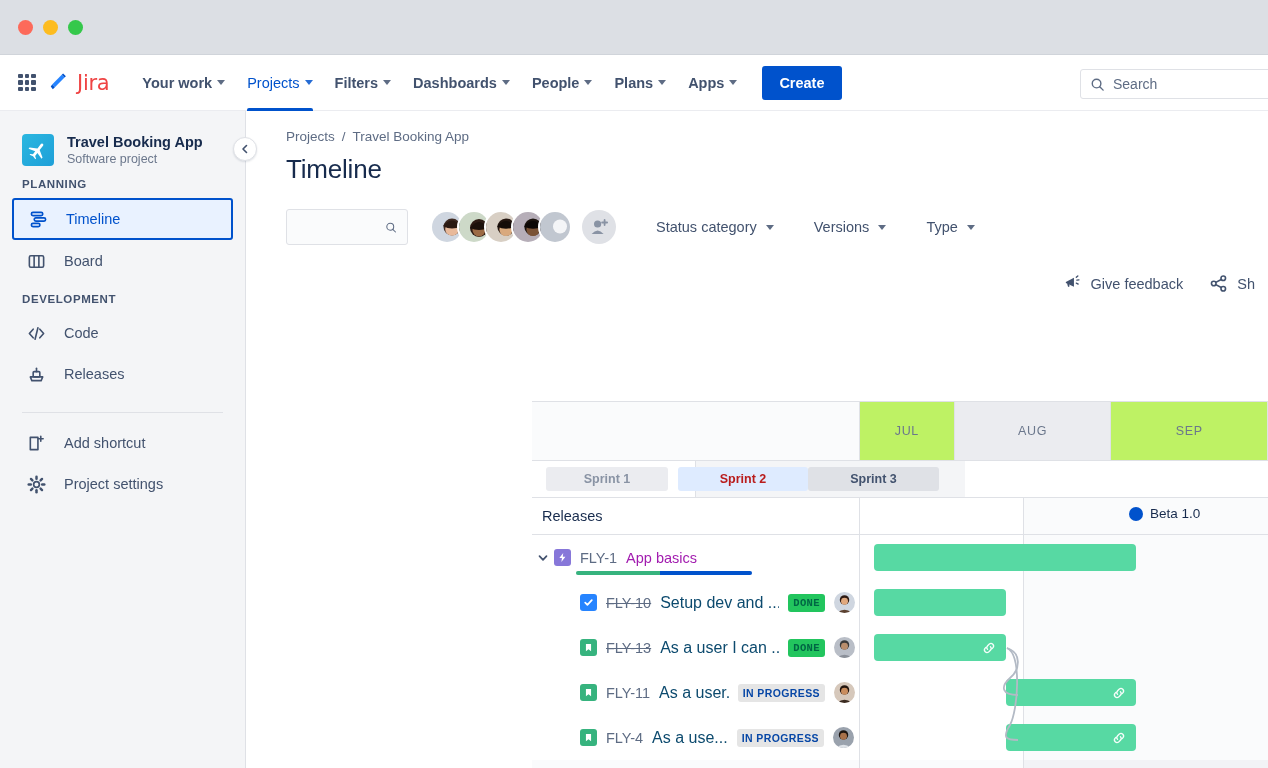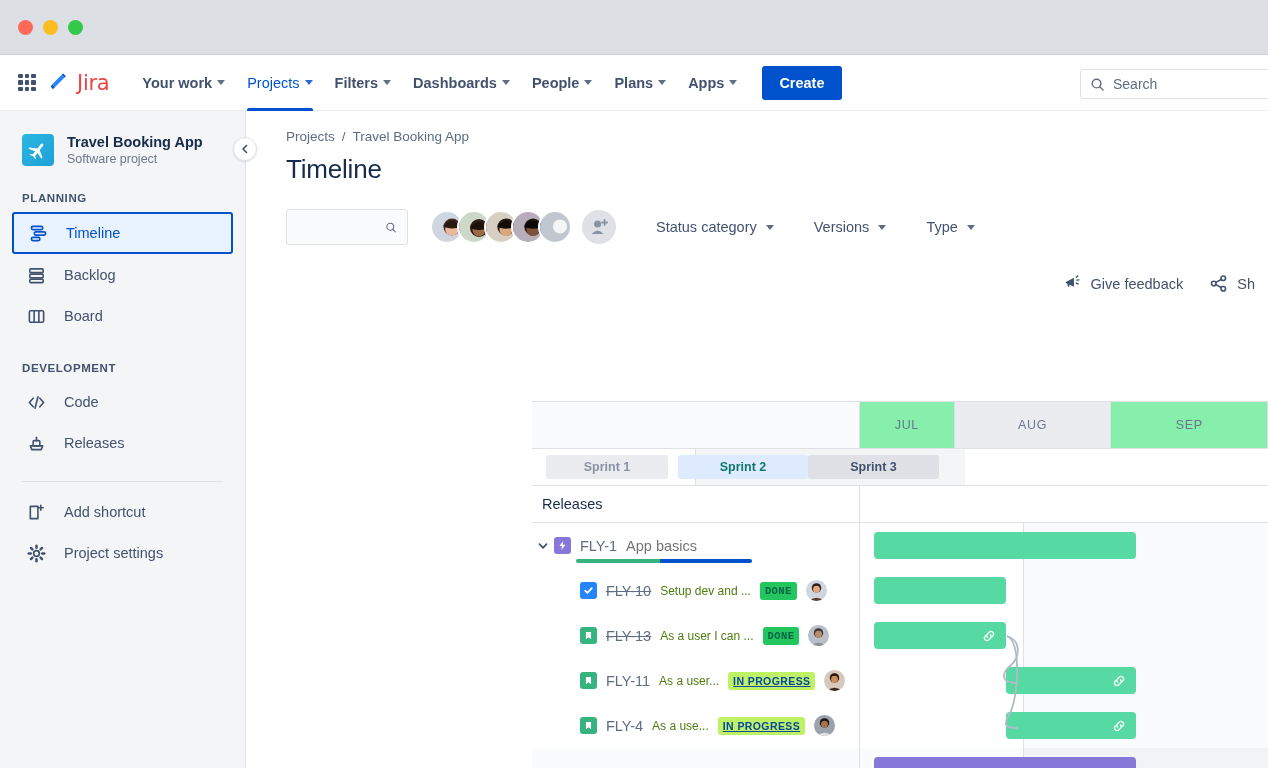--- a/index.html
+++ b/index.html
@@ -83,21 +83,21 @@
   .proj-name { font-size: 14.5px; font-weight: 700; color: #172b4d; line-height: 1.25; }
   .proj-sub { font-size: 12.5px; color: #6b778c; margin-top: 1px; }
   .collapse-btn {
     position: absolute; right: -12px; top: 26px; width: 24px; height: 24px;
     background: #fff; border: 1px solid #dfe1e6; border-radius: 50%;
     display: flex; align-items: center; justify-content: center; cursor: pointer;
     box-shadow: 0 1px 2px rgba(9,30,66,.12); z-index: 5;
   }
   .section-label {
     font-size: 11.5px; font-weight: 700; color: #42526e; letter-spacing: .6px;
-    padding: 0 22px; margin: 26px 0 8px;
+    padding: 0 22px; margin: 12px 0 8px;
   }
   .nav-row {
     display: flex; align-items: center; gap: 16px; height: 40px;
     margin: 1px 12px; padding-left: 12px; border-radius: 3px;
     font-size: 14.5px; color: #42526e; cursor: pointer;
   }
   .nav-row .ico { width: 24px; display:flex; align-items:center; justify-content:center; flex-shrink:0; }
   .nav-row.selected {
     background: #e9f2ff; color: #0052cc; font-weight: 500;
     border: 2px solid #0052cc; height: 42px; position: relative;
@@ -137,22 +137,22 @@
     display: flex; align-items: center; justify-content: center; cursor: pointer; flex-shrink:0;
   }
   .filter-btn {
     display: flex; align-items: center; gap: 9px; font-size: 14.5px; color: #42526e;
     font-weight: 500; padding: 7px 12px; border-radius: 3px; cursor: pointer; white-space: nowrap;
   }
   .filters { display: flex; align-items: center; gap: 16px; margin-left: 28px; }
 
   
   .tl-wrap { position: absolute; left: 286px; right: 0; top: 290px; bottom: 0; }
-  .tl-months { display: flex; height: 48px; border-top: 1px solid #dfe1e6; border-bottom: 1px solid #dfe1e6;
-               background: #86efac; }
+  .tl-months { display: flex; height: 60px; border-top: 1px solid #dfe1e6; border-bottom: 1px solid #dfe1e6;
+               background: #bef264; }
   .tl-left-head { width: 328px; min-width: 328px; border-right: 1px solid #dfe1e6; background: #fafbfc; }
   .month-col {
     display: flex; align-items: center; justify-content: center;
     font-size: 12.5px; color: #6b778c; letter-spacing: .7px; font-weight: 500;
     border-right: 1px solid #dfe1e6;
   }
   .month-col.shaded { background: #ebecf0; }
 
   .tl-row { display: flex; height: 37px; align-items: center; border-bottom: 1px solid #dfe1e6; position: relative; }
   .tl-row-label { width: 328px; min-width: 328px; font-size: 14.5px; color: #172b4d;
@@ -160,21 +160,21 @@
                   border-right: 1px solid #dfe1e6; }
   .tl-row-track { flex: 1; height: 100%; position: relative; }
 
   .sprint-pill {
     position: absolute; top: 6px; height: 24px; border-radius: 3px;
     display: flex; align-items: center; justify-content: center;
     font-size: 12.5px; font-weight: 700;
   }
   .sprint-grey { background: #ebecf0; color: #8993a4; }
   .sprint-grey2 { background: #dfe1e6; color: #42526e; }
-  .sprint-blue { background: #deebff; color: #0f766e; justify-content: center; }
+  .sprint-blue { background: #deebff; color: #b91c1c; justify-content: center; }
 
   .release-marker { position: absolute; top: 8px; display: flex; align-items: center; gap: 7px; }
   .release-dot { width: 14px; height: 14px; border-radius: 50%; background: #0052cc; }
   .release-label { font-size: 13.5px; color: #172b4d; white-space: nowrap; }
 
   
   .issue-row { display: flex; height: 45px; position: relative; }
   .issue-row.shade { background: #fafbfc; }
   .issue-left {
     width: 328px; min-width: 328px; border-right: 1px solid #dfe1e6;
@@ -190,26 +190,26 @@
   .story-icon {
     width: 17px; height: 17px; border-radius: 3px; background: #36b37e;
     display: flex; align-items: center; justify-content: center; flex-shrink: 0; margin-right: 9px;
   }
   .task-icon {
     width: 17px; height: 17px; border-radius: 3px; background: #2684ff;
     display: flex; align-items: center; justify-content: center; flex-shrink: 0; margin-right: 9px;
   }
   .issue-key { font-size: 14.5px; color: #5e6c84; margin-right: 9px; white-space: nowrap; cursor:pointer; }
   .issue-key.done { text-decoration: line-through; }
-  .issue-summary { font-size: 12px; color: #4d7c0f; white-space: nowrap; overflow: hidden; cursor:pointer; }
-  .epic-summary { font-size: 14.5px; color: #737373; white-space: nowrap; }
+  .issue-summary { font-size: 16px; color: #0c4a6e; white-space: nowrap; overflow: hidden; cursor:pointer; }
+  .epic-summary { font-size: 14.5px; color: #a21caf; white-space: nowrap; }
   .badge { font-size: 10.5px; font-weight: 700; letter-spacing: .4px; padding: 3px 5px;
            border-radius: 3px; margin-left: 9px; white-space: nowrap; flex-shrink:0; }
   .badge-done { background: #22c55e; color: #064; font-family: Liberation Mono, monospace; }
-  .badge-prog { background: #bef264; color: #0747a6; text-decoration: underline; }
+  .badge-prog { background: #e5e5e5; color: #0747a6; }
   .issue-av { width: 21px; height: 21px; border-radius: 50%; overflow: hidden; margin-left: 9px; flex-shrink: 0; }
 
   .progress {
     position: absolute; left: 44px; bottom: 5px; width: 176px; height: 4px;
     background: #dfe1e6; border-radius: 2px; overflow: hidden; display: flex;
   }
   .progress .seg-green { background: #36b37e; height: 100%; }
   .progress .seg-blue { background: #0052cc; height: 100%; }
 
   .bar {
@@ -318,30 +318,20 @@
       <span class="ico">
         <svg width="19" height="19" viewBox="0 0 20 20">
           <rect x="2.5" y="2.5" width="12" height="3.4" rx="1.7" fill="none" stroke="#0052cc" stroke-width="1.7"></rect>
           <rect x="5.5" y="8.3" width="12" height="3.4" rx="1.7" fill="none" stroke="#0052cc" stroke-width="1.7"></rect>
           <rect x="2.5" y="14.1" width="9" height="3.4" rx="1.7" fill="none" stroke="#0052cc" stroke-width="1.7"></rect>
         </svg>
       </span>
       <span>Timeline</span>
     </div>
 
-    <div class="nav-row">
-      <span class="ico">
-        <svg width="19" height="19" viewBox="0 0 20 20">
-          <rect x="3" y="3" width="14" height="4" rx="1" fill="none" stroke="#42526e" stroke-width="1.7"></rect>
-          <rect x="3" y="8.5" width="14" height="4" rx="1" fill="none" stroke="#42526e" stroke-width="1.7"></rect>
-          <rect x="3" y="14" width="14" height="3.5" rx="1" fill="none" stroke="#42526e" stroke-width="1.7"></rect>
-        </svg>
-      </span>
-      <span>Backlog</span>
-    </div>
 
     <div class="nav-row">
       <span class="ico">
         <svg width="19" height="19" viewBox="0 0 20 20">
           <rect x="2.5" y="4" width="15" height="12" rx="1.5" fill="none" stroke="#42526e" stroke-width="1.7"></rect>
           <line x1="7.5" y1="4" x2="7.5" y2="16" stroke="#42526e" stroke-width="1.7"></line>
           <line x1="12.5" y1="4" x2="12.5" y2="16" stroke="#42526e" stroke-width="1.7"></line>
         </svg>
       </span>
       <span>Board</span>
@@ -545,20 +535,30 @@
             <span>Sprint 2</span>
           </div>
           <div class="sprint-pill sprint-grey2" style="left:276px;width:131px">
             <span>Sprint 3</span>
           </div>
         </div>
       </div>
 
       <div class="tl-row">
         <div class="tl-row-label">Releases</div>
+        <div class="tl-row-track">
+          <div class="col-sep" style="left:163px"></div>
+          <div class="aug-shade" style="left:164px;width:269px;background:#fafbfc"></div>
+
+          <div class="release-marker" style="left:269px">
+            <span class="release-dot"></span>
+            <span class="release-label">Beta 1.0</span>
+          </div>
+
+        </div>
       </div>
 
       <div style="position:relative">
 
         <div class="issue-row">
           <div class="issue-left">
             <span class="chevron">
               <svg width="12" height="12" viewBox="0 0 12 12">
                   <polyline points="2.5,4.2 6,7.8 9.5,4.2" fill="none" stroke="#42526e" stroke-width="1.7" stroke-linecap="round" stroke-linejoin="round"></polyline>
                 </svg>

